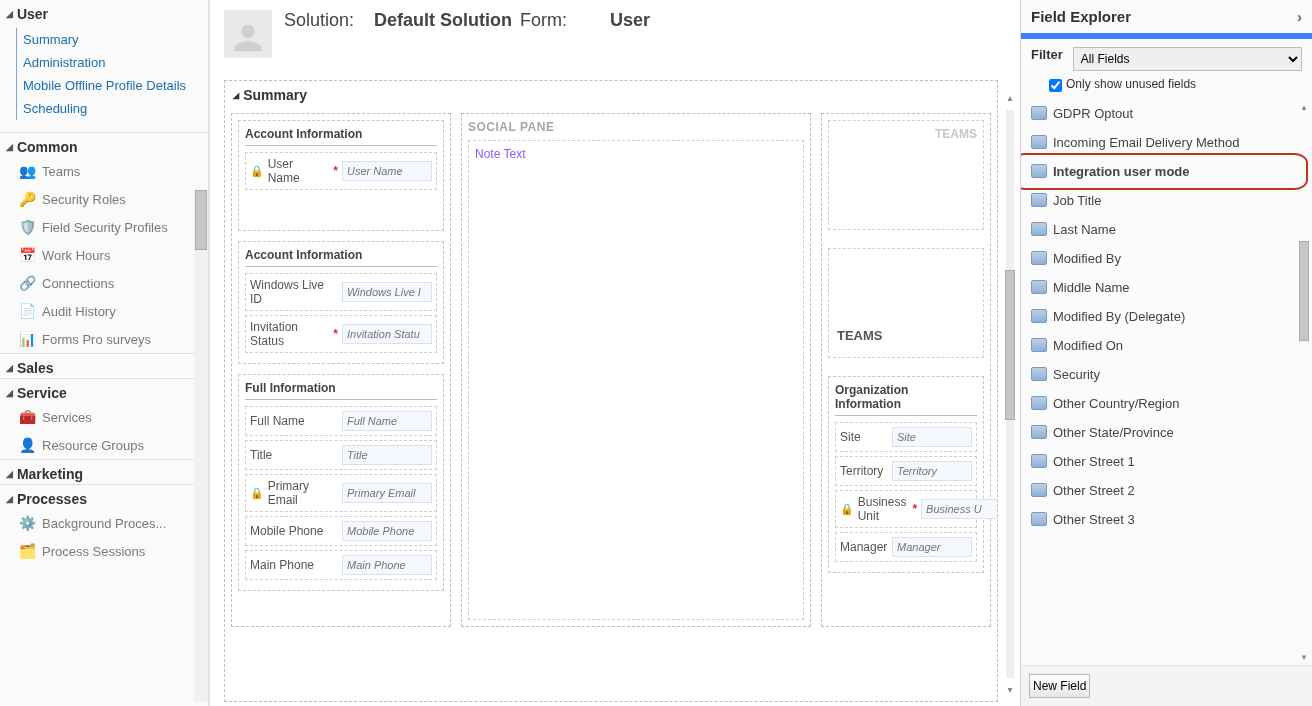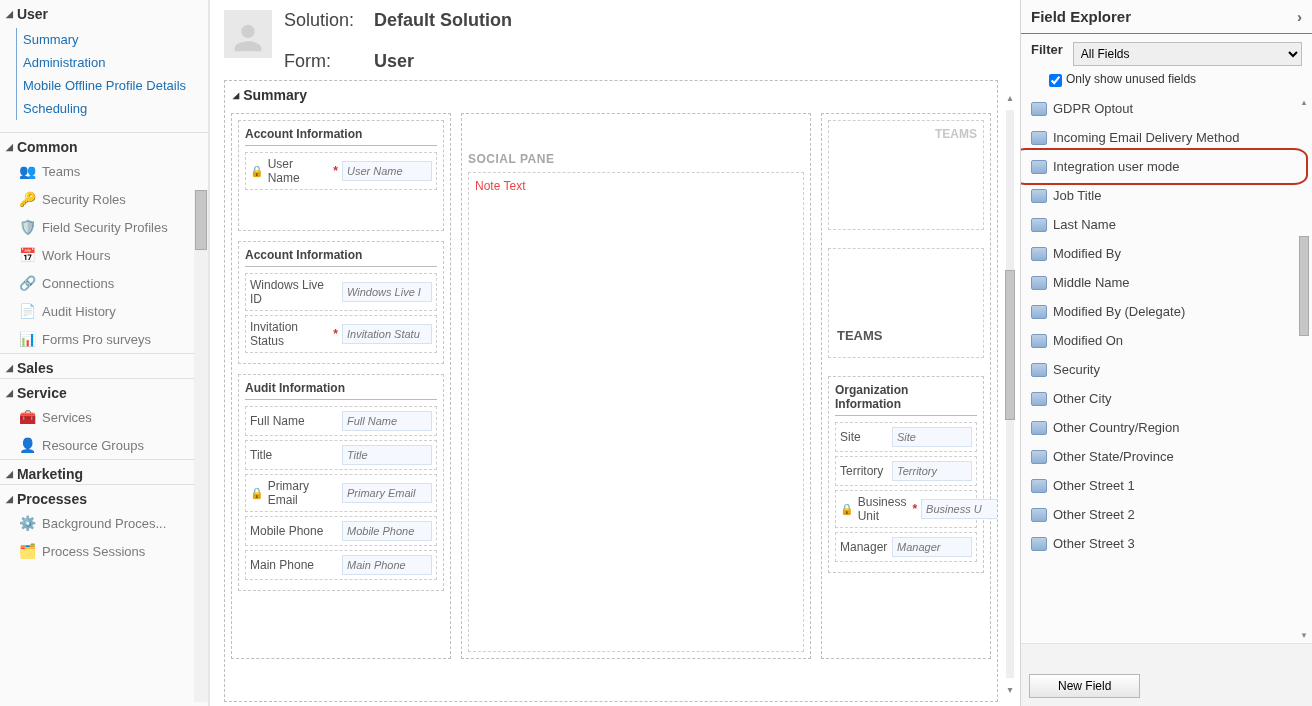--- a/index.html
+++ b/index.html
@@ -15,21 +15,21 @@
 .nav-sub { padding: 0; }
 .nav-item { display: flex; align-items: center; gap: 6px; padding: 6px 8px 6px 20px; color: #7a7a7a; font-size: 13px; cursor: pointer; }
 .nav-item .icn { width: 16px; height: 16px; display: inline-flex; align-items: center; justify-content: center; font-size: 14px; }
 .section-split { border-top: 1px solid #e0e0e0; }
 
 
 .center { flex: 1; background: #fff; position: relative; overflow: hidden; }
 .center-head { display: flex; align-items: flex-start; gap: 12px; padding: 10px 14px 8px 14px; }
 .avatar-ph { width: 48px; height: 48px; background: #e8e8e8; display: flex; align-items: flex-end; justify-content: center; }
 .avatar-ph svg { width: 40px; height: 40px; }
-.head-lines { display: flex; flex-direction: column; gap: 20px; }
+.head-lines { display: flex; flex-direction: row; gap: 8px; }
 .head-line { font-size: 18px; color: #444; }
 .head-line .lbl { font-weight: 400; display:inline-block; width: 90px;}
 .head-line .val { font-weight: 600; }
 
 .canvas-outer { position: absolute; top: 80px; left: 14px; right: 22px; bottom: 4px; border: 1px dashed #bdbdbd; background: #fff; overflow: hidden;}
 .section-hdr { padding: 6px 8px 4px 8px; font-weight: 700; font-size: 14px; }
 .section-hdr::before { content: "◢"; font-size: 8px; margin-right: 4px; display:inline-block; transform: translateY(-2px); }
 .section-body { display: flex; gap: 10px; padding: 6px 6px; }
 .col { border: 1px dashed #bdbdbd; padding: 6px; }
 .col-left { width: 220px; display: flex; flex-direction: column; gap: 10px; }
@@ -37,49 +37,49 @@
 .col-right { width: 170px; display: flex; flex-direction: column; gap: 10px; }
 
 .blk { border: 1px dashed #c7c7c7; padding: 6px; }
 .blk-title { font-size: 12px; font-weight: 700; color: #444; padding-bottom: 4px; border-bottom: 1px solid #bbb; margin-bottom: 6px; }
 .field-row { display: flex; align-items: center; gap: 4px; border: 1px dashed #cfcfcf; padding: 4px; margin-bottom: 4px; font-size: 12px; }
 .field-row .flabel { width: 88px; color: #555; font-size: 12px; display:flex; align-items:center; gap:4px;}
 .field-row input { flex: 1; border: 1px solid #d6e2f0; background: #f5f9ff; color: #93a9bf; font-style: italic; padding: 3px 4px; font-size: 11px; width: 80px;}
 .lock { color: #cc3333; font-size: 11px; }
 .req { color: #cc3333; font-weight: 700; margin-left: 2px; }
 
-.social-head { color: #a7a7a7; font-weight: 700; font-size: 12px; letter-spacing: 0.5px; padding-bottom:6px;margin-top:32px;}
-.social-note { border: 1px dashed #cfcfcf; height: 480px; padding: 6px; color: #ef4444; font-size: 12px; }
+.social-head { color: #a7a7a7; font-weight: 700; font-size: 12px; letter-spacing: 0.5px; padding-bottom:6px;}
+.social-note { border: 1px dashed #cfcfcf; height: 480px; padding: 6px; color: #8b5cf6; font-size: 12px; }
 .teams-ph { border: 1px dashed #cfcfcf; height: 110px; position: relative; margin-bottom: 8px;}
 .teams-ph .wm { position: absolute; top: 6px; right: 6px; color: #c7c7c7; font-size: 12px; font-weight:600;}
 .teams-ph .lbl2 { position: absolute; bottom: 14px; left: 8px; color: #555; font-size: 13px; font-weight:600;}
 
 .center-scroll { position: absolute; right: 2px; top: 90px; bottom: 8px; width: 16px; }
 .center-scroll .up, .center-scroll .dn { width: 16px; height: 16px; color: #888; text-align:center; font-size:10px; line-height:16px; cursor:pointer;}
 .center-scroll .track { position:absolute; top:20px; bottom:20px; width:8px; left:4px; background:#eee;}
 .center-scroll .thumb { position:absolute; top:180px; width:10px; left:3px; height:150px; background:#c6c6c6; border:1px solid #aaa;}
 
 
 .rightpane { width: 292px; border-left: 1px solid #d6d6d6; background: #fbfbfb; display:flex; flex-direction:column; }
-.fe-head { display:flex; align-items:center; justify-content:space-between; padding: 8px 10px; font-weight:700; font-size:15px; border-bottom:1px solid #3b82f6;}
+.fe-head { display:flex; align-items:center; justify-content:space-between; padding: 8px 10px; font-weight:700; font-size:15px; border-bottom:6px solid #3b82f6;}
 .fe-filter { padding: 8px 10px 4px 10px; display:flex; align-items:flex-start; gap:10px; }
 .fe-filter label { font-weight:700; font-size:13px; }
 .fe-filter select { flex:1; border:1px solid #bdbdbd; padding:3px; font-size:12px; }
 .fe-only { padding: 2px 10px 8px 28px; font-size:12px; display:flex; align-items:center; gap:4px;}
 .fe-only input { transform: translateY(1px); }
 .fe-list { flex:1; overflow:hidden; position:relative; }
-.fe-item { display:flex; align-items:flex-end; gap:6px; padding: 7px 10px; font-size: 13px; color:#444; cursor:pointer; }
+.fe-item { display:flex; align-items:flex-start; gap:6px; padding: 7px 10px; font-size: 13px; color:#444; cursor:pointer; }
 .fe-item .fld-icn { width:16px; height:14px; background: linear-gradient(180deg,#bcd0e6,#8fb1d6); border:1px solid #7a99c0; border-radius:2px; }
-.fe-item.highlight { position:relative; }
+.fe-item.highlight { position:relative;font-weight:bold; }
 .fe-item.highlight::after { content:""; position:absolute; left:-10px; right:4px; top:-4px; bottom:-4px; border:2px solid #c1321f; border-radius: 14px 14px 14px 14px / 10px 10px 10px 10px; pointer-events:none;}
 .fe-scroll { position:absolute; right:2px; top:2px; bottom:2px; width:12px; }
 .fe-scroll .up,.fe-scroll .dn{width:12px;height:12px;color:#888;text-align:center;font-size:9px;line-height:12px;cursor:pointer;}
 .fe-scroll .thumb{position:absolute; top:140px; width:10px; left:1px; height:100px; background:#c6c6c6; border:1px solid #aaa;}
 .fe-foot { padding: 8px; border-top:1px solid #e3e3e3; background:#f3f3f3;}
-.fe-foot button { padding: 4px 28px; background: linear-gradient(180deg,#fefefe,#e7e7e7); border:1px solid #b8b8b8; font-size:12px; cursor:pointer;margin-top:22px;}
+.fe-foot button { padding: 4px 3px; background: linear-gradient(180deg,#fefefe,#e7e7e7); border:1px solid #b8b8b8; font-size:12px; cursor:pointer;}
 
 
 .leftnav { position:relative; }
 .ln-scroll { position:absolute; right:0; top:190px; bottom:4px; width:14px; background:#f1f1f1;}
 .ln-scroll .thumb { position:absolute; top:0; width:12px; left:1px; height:60px; background:#c6c6c6; border:1px solid #aaa;}
 </style>
 </head>
 <body>
 
 <div class="app">
@@ -203,21 +203,21 @@
             <div class="field-row">
               <span class="flabel">
                   <span>Invitation Status</span>
                   <span class="req">*</span>
                 </span>
               <input placeholder="Invitation Statu" style="">
             </div>
           </div>
 
           <div class="blk">
-            <div class="blk-title">Audit Information</div>
+            <div class="blk-title">Full Information</div>
             <div class="field-row">
                 <span class="flabel">Full Name</span>
                 <input placeholder="Full Name" style="">
               </div>
             <div class="field-row">
                 <span class="flabel">Title</span>
                 <input placeholder="Title" style="">
               </div>
             <div class="field-row">
                 <span class="flabel">
@@ -335,24 +335,20 @@
         <div class="fe-item">
           <span class="fld-icn"></span>
           <span>Modified On</span>
         </div>
         <div class="fe-item">
           <span class="fld-icn"></span>
           <span>Security</span>
         </div>
         <div class="fe-item">
           <span class="fld-icn"></span>
-          <span>Other City</span>
-        </div>
-        <div class="fe-item">
-          <span class="fld-icn"></span>
           <span>Other Country/Region</span>
         </div>
         <div class="fe-item">
           <span class="fld-icn"></span>
           <span>Other State/Province</span>
         </div>
         <div class="fe-item">
           <span class="fld-icn"></span>
           <span>Other Street 1</span>
         </div>

